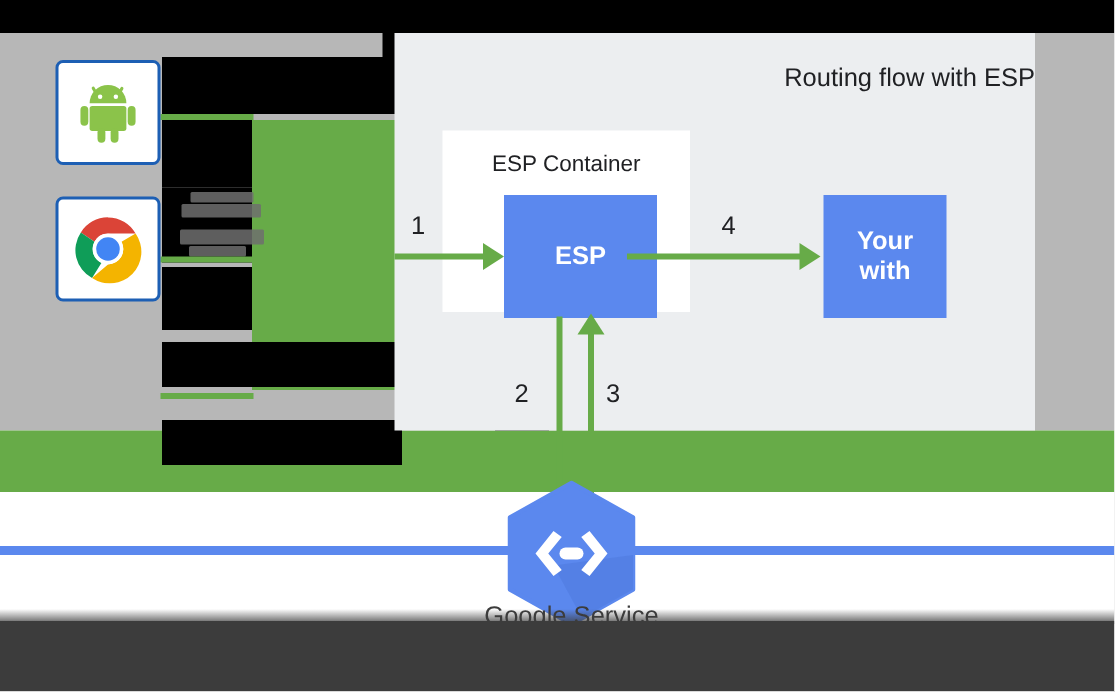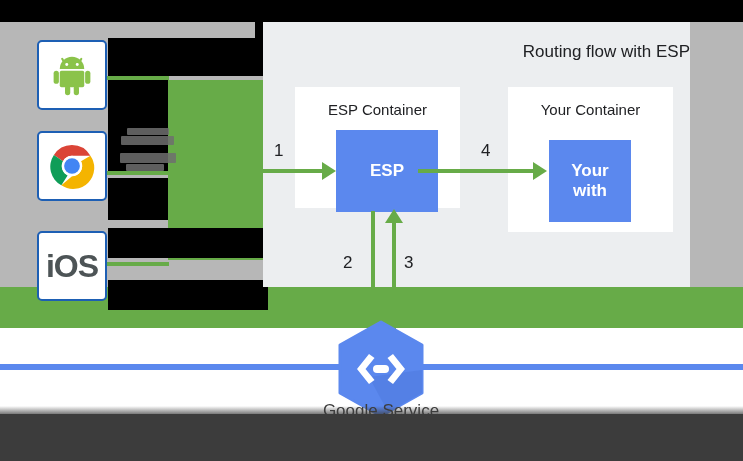--- a/index.html
+++ b/index.html
@@ -126,21 +126,21 @@
     background: #5b88ee;
     color: #ffffff;
     font-weight: bold;
     display: flex;
     align-items: center;
     justify-content: center;
     text-align: center;
     line-height: 1.2;
   }
   .blk-esp  { left: 336px; top: 130px; width: 102px; height: 82px; font-size: 17px; }
-  .blk-your { left: 549px; top: 140px; width: 82px; height: 82px; font-size: 17px; }
+  .blk-your { left: 549px; top: 130px; width: 82px; height: 82px; font-size: 17px; }
 
   
   .ln-h {
     position: absolute;
     height: 4px;
     background: #67ab48;
   }
   .ln-v {
     position: absolute;
     width: 4px;
@@ -261,35 +261,29 @@
     <svg width="46" height="46" viewBox="0 0 48 48">
       <circle cx="24" cy="24" r="22" fill="#ffffff"></circle>
       <path d="M24 2 A22 22 0 0 1 43.2 13.3 L24 13.3 A10.7 10.7 0 0 0 14.6 19 L5.1 12.5 A22 22 0 0 1 24 2 Z" fill="#db4437"></path>
       <path d="M5.1 12.5 L14.6 19 A10.7 10.7 0 0 0 19.4 33.8 L12.9 44.2 A22 22 0 0 1 5.1 12.5 Z" fill="#0f9d58"></path>
       <path d="M43.2 13.3 A22 22 0 0 1 12.9 44.2 L24 34.7 A10.7 10.7 0 0 0 33.4 19 Z" fill="#f4b400"></path>
       <circle cx="24" cy="24" r="10.6" fill="#ffffff"></circle>
       <circle cx="24" cy="24" r="8.2" fill="#4285f4"></circle>
     </svg>
   </div>
 
-  <div class="tile tile-ios">
-    <span class="ios-text">iOS</span>
-  </div>
 
   <div class="panel">
     <div class="panel-title">Routing flow with ESP</div>
   </div>
 
   <div class="container-box box-esp">
     <div class="container-label">ESP Container</div>
   </div>
 
-  <div class="container-box box-your">
-    <div class="container-label">Your Container</div>
-  </div>
 
   <div class="blue-block blk-esp">
     <span>ESP</span>
   </div>
   <div class="blue-block blk-your">
     <span>
       <span>Your</span><br>
       <span>with</span>
     </span>
   </div>

